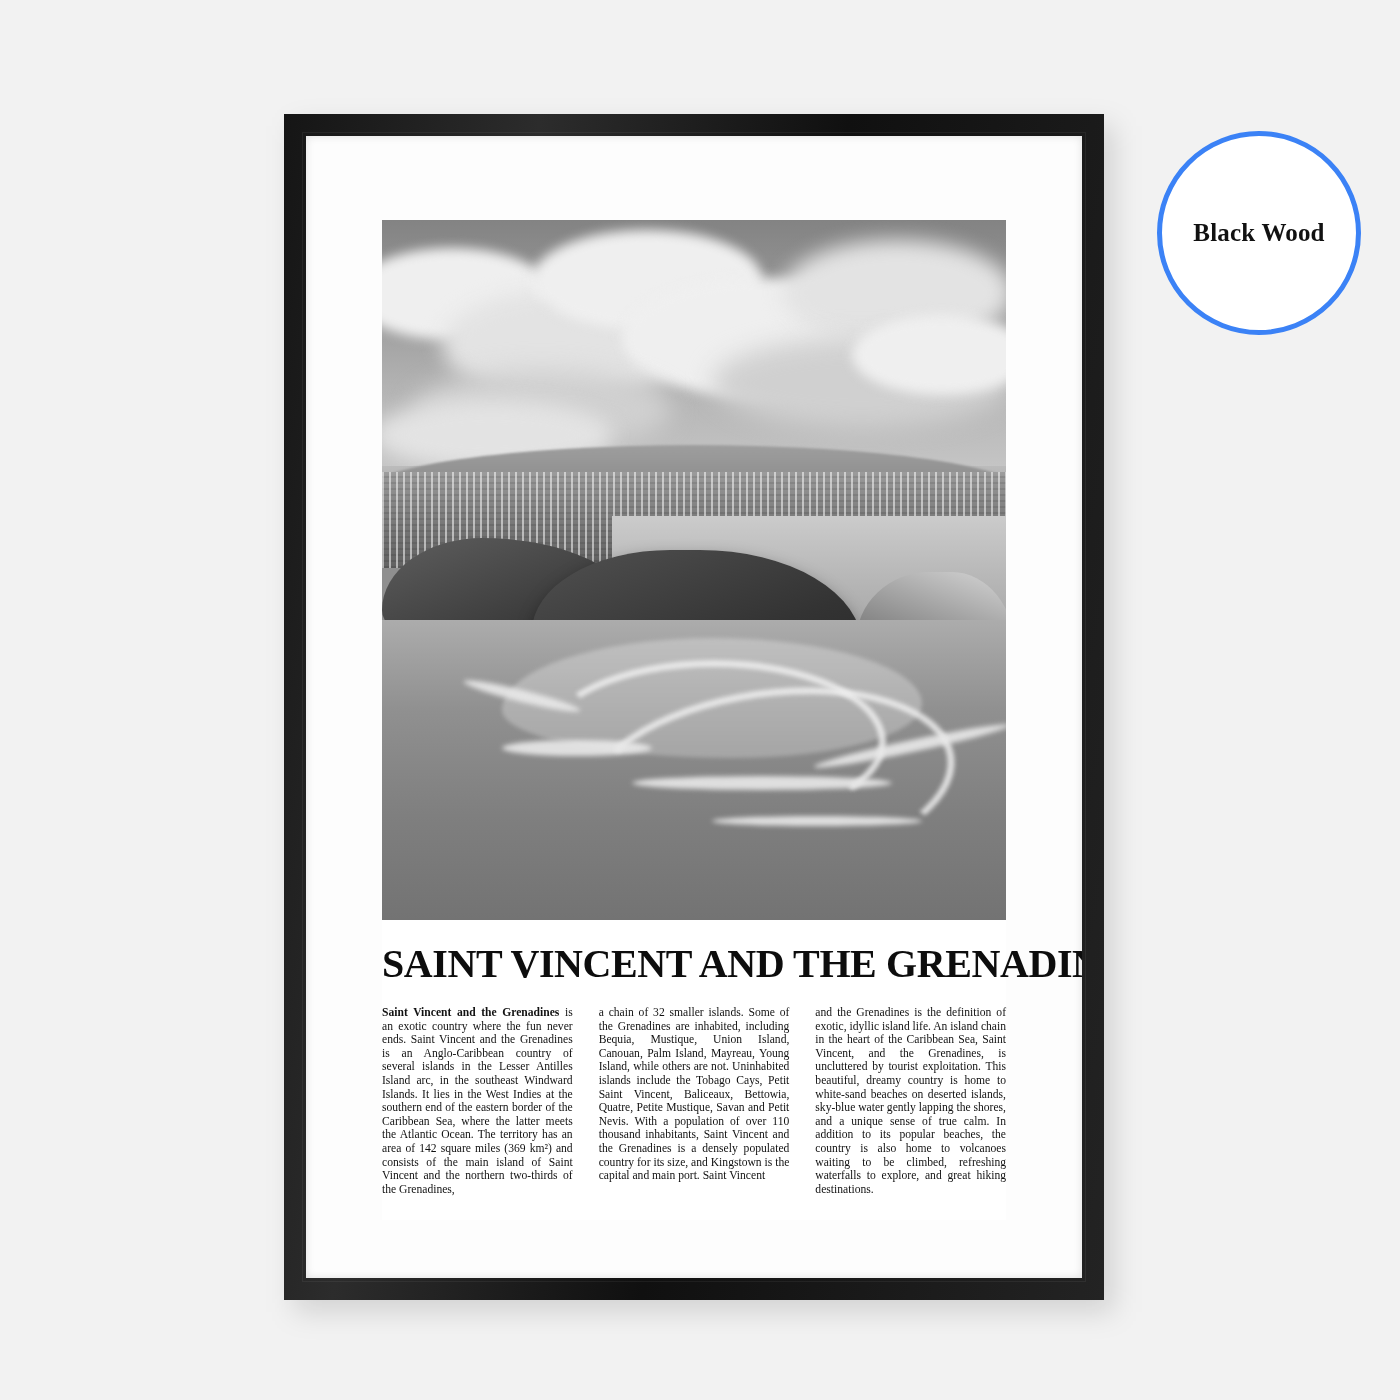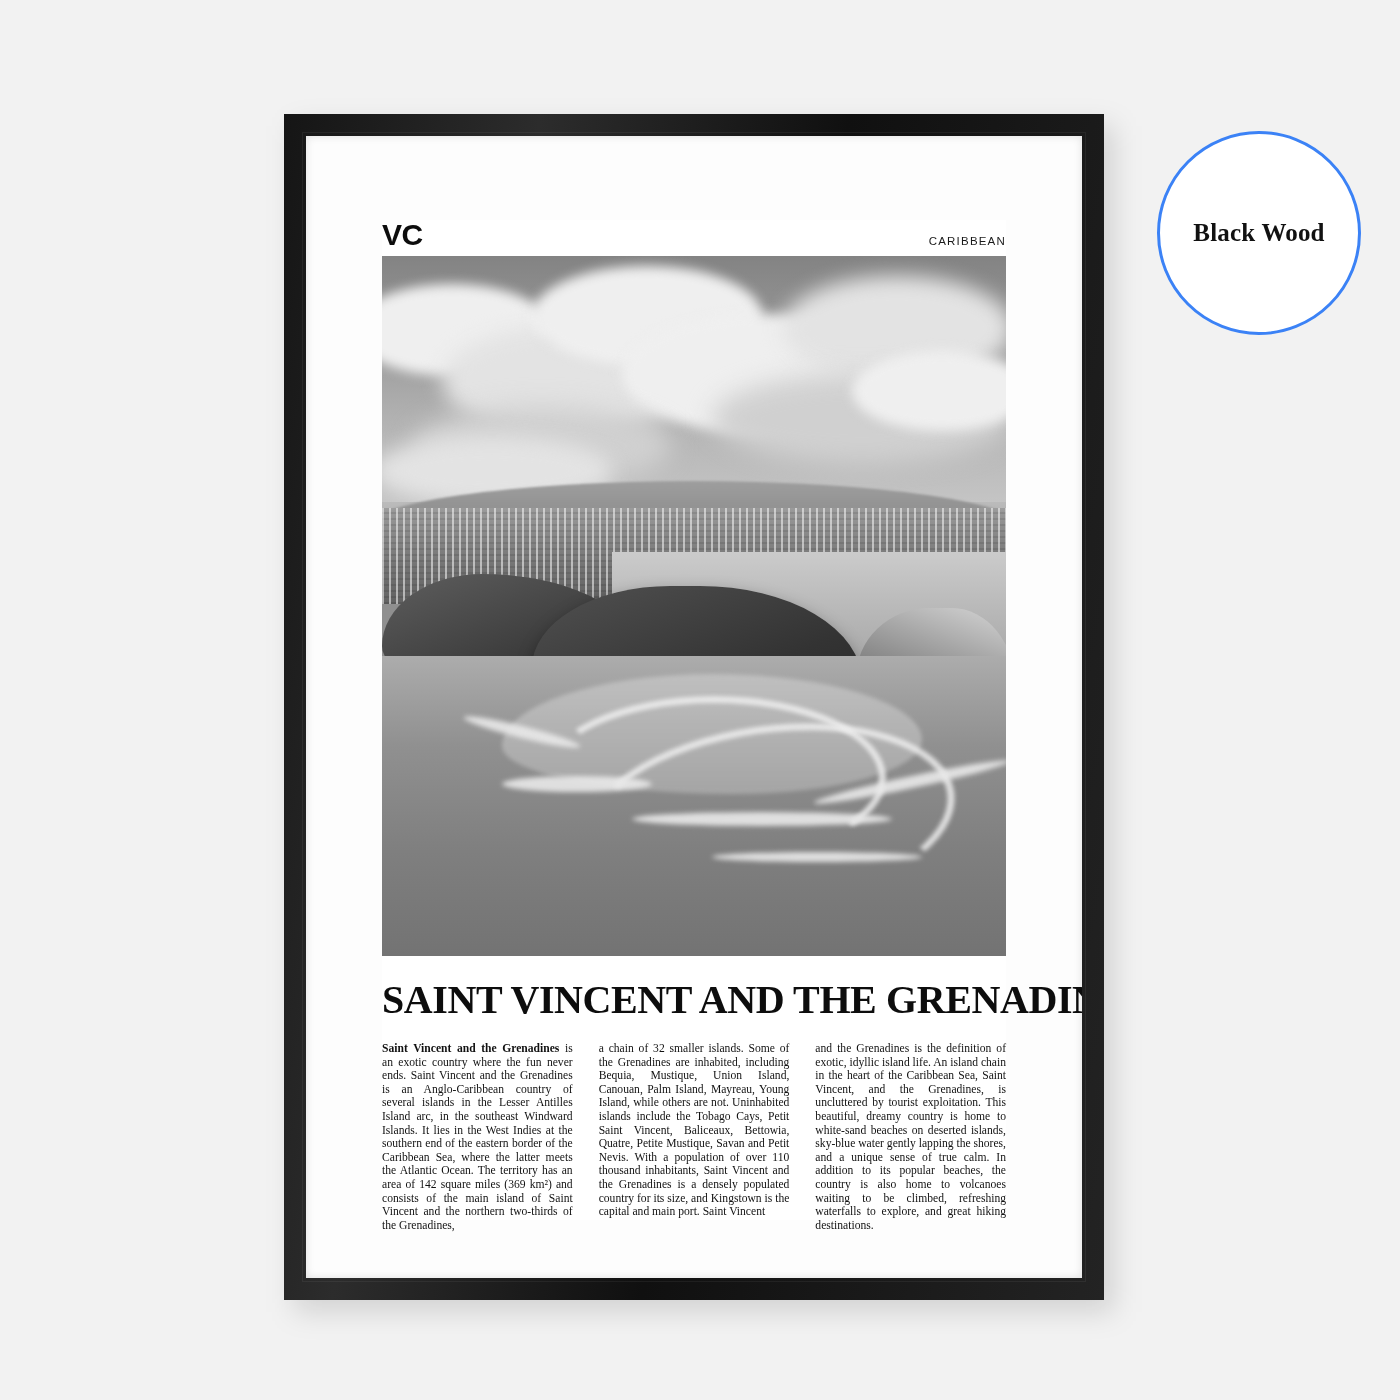--- a/index.html
+++ b/index.html
@@ -17,21 +17,21 @@
 
   
   .badge {
     position: absolute;
     left: 1157px;
     top: 131px;
     width: 204px;
     height: 204px;
     border-radius: 50%;
     background: #ffffff;
-    border: 3px solid #3b82f6;
+    border: 5px solid #3b82f6;
     display: flex;
     align-items: center;
     justify-content: center;
     box-sizing: border-box;
   }
   .badge-label {
     font-family: "Liberation Serif", serif;
     font-weight: bold;
     font-size: 25px;
     color: #111111;
@@ -263,24 +263,20 @@
 </head>
 <body>
 
 <div class="frame-shadow"></div>
 
 <div class="frame">
   <div class="mat">
 
     <div class="poster">
 
-      <div class="poster-header">
-        <div class="poster-logo">VC</div>
-        <div class="poster-region">CARIBBEAN</div>
-      </div>
 
       <div class="photo">
         <div class="sky"></div>
 
         <div class="cloud" style="left:-30px; top:28px; width:200px; height:92px;"></div>
         <div class="cloud soft" style="left:60px; top:70px; width:250px; height:110px;"></div>
         <div class="cloud" style="left:150px; top:10px; width:230px; height:100px;"></div>
         <div class="cloud" style="left:240px; top:58px; width:280px; height:120px;"></div>
         <div class="cloud soft" style="left:400px; top:20px; width:230px; height:105px;"></div>
         <div class="cloud dim" style="left:330px; top:118px; width:300px; height:90px;"></div>

